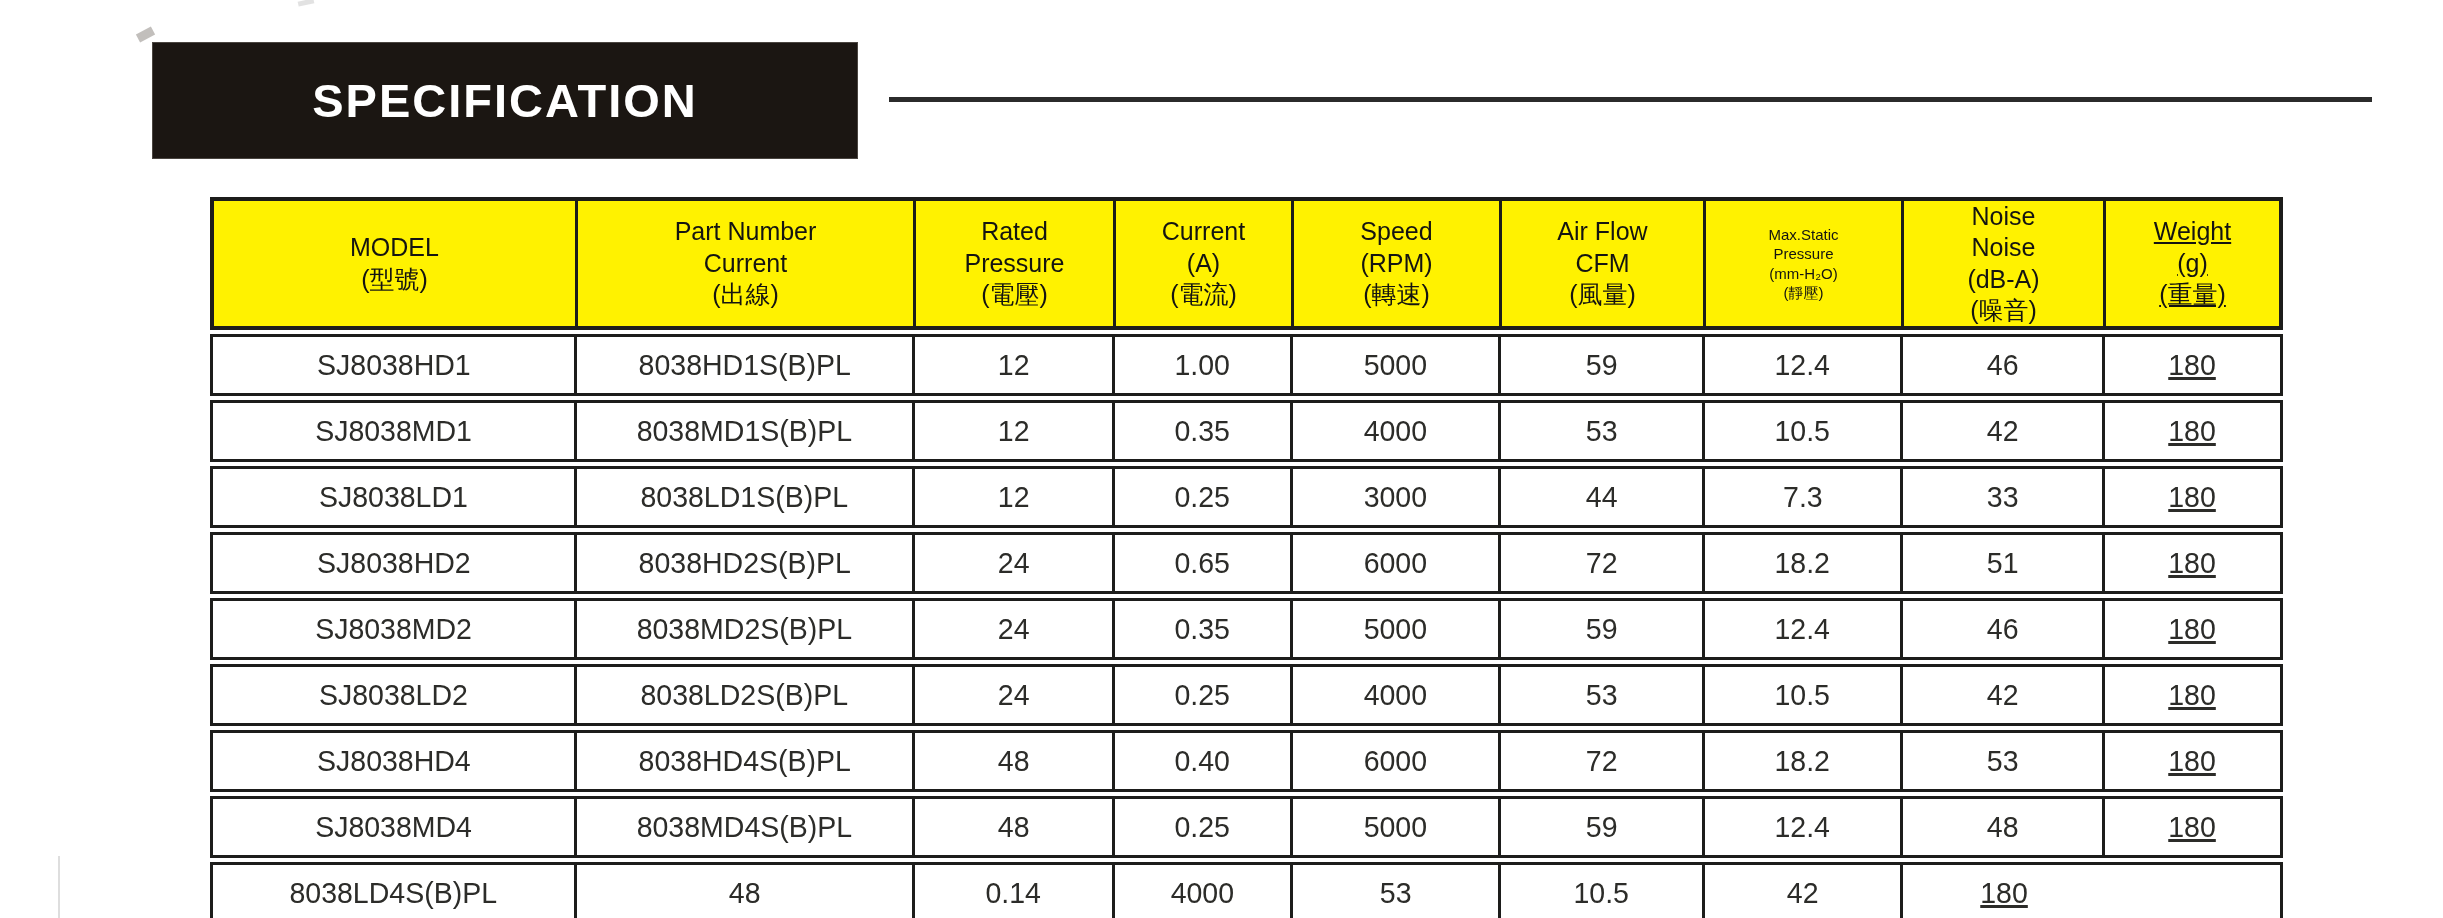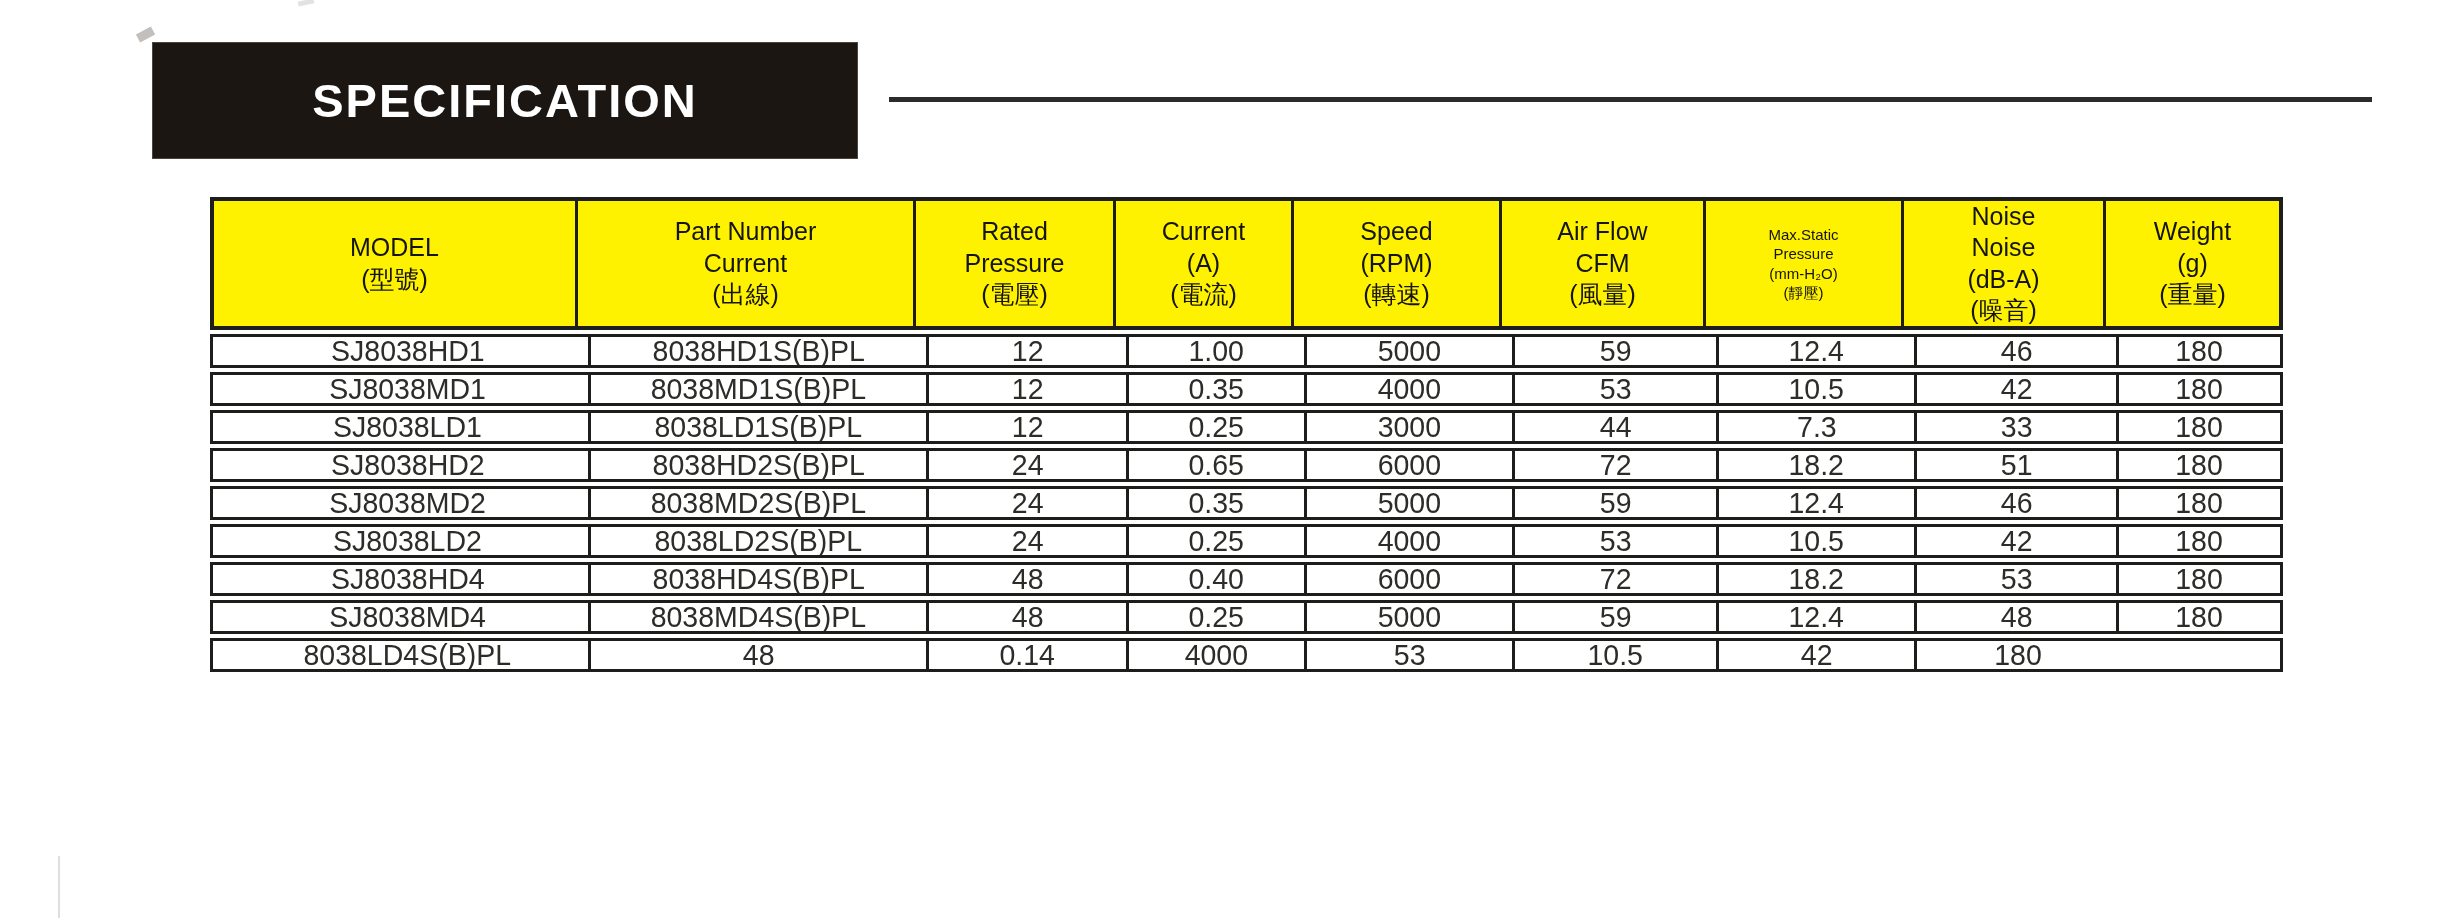--- a/index.html
+++ b/index.html
@@ -38,30 +38,29 @@
     box-sizing:border-box; width:100%;
   }
   .thead {
     border:4px solid #1d1d1b;
     background:#FFF200;
     height:133px;
   }
   .tr {
     border:3px solid #1d1d1b;
     background:#ffffff;
-    height:34px;
-    padding-left:14px;
+    height:62px;
   }
   .th, .td {
     border-right:3px solid #1d1d1b;
     display:flex; flex-direction:column;
     align-items:center; justify-content:center;
     box-sizing:border-box; overflow:hidden;
   }
-  .th:last-child, .td:last-child { border-right:none; }
+  .th:last-child, .td:last-child { border-right:none;text-decoration:underline; }
   .th {
     font-size:25px; line-height:1.26; color:#141411; text-align:center;
   }
   .th.small { font-size:15px; line-height:1.28; }
   .td { font-size:30px; color:#2c2c29; }
   .td > span { transform:scaleX(0.95); white-space:nowrap; }
 
   
   .artifact-vline {
     position:absolute; left:58px; top:856px;

